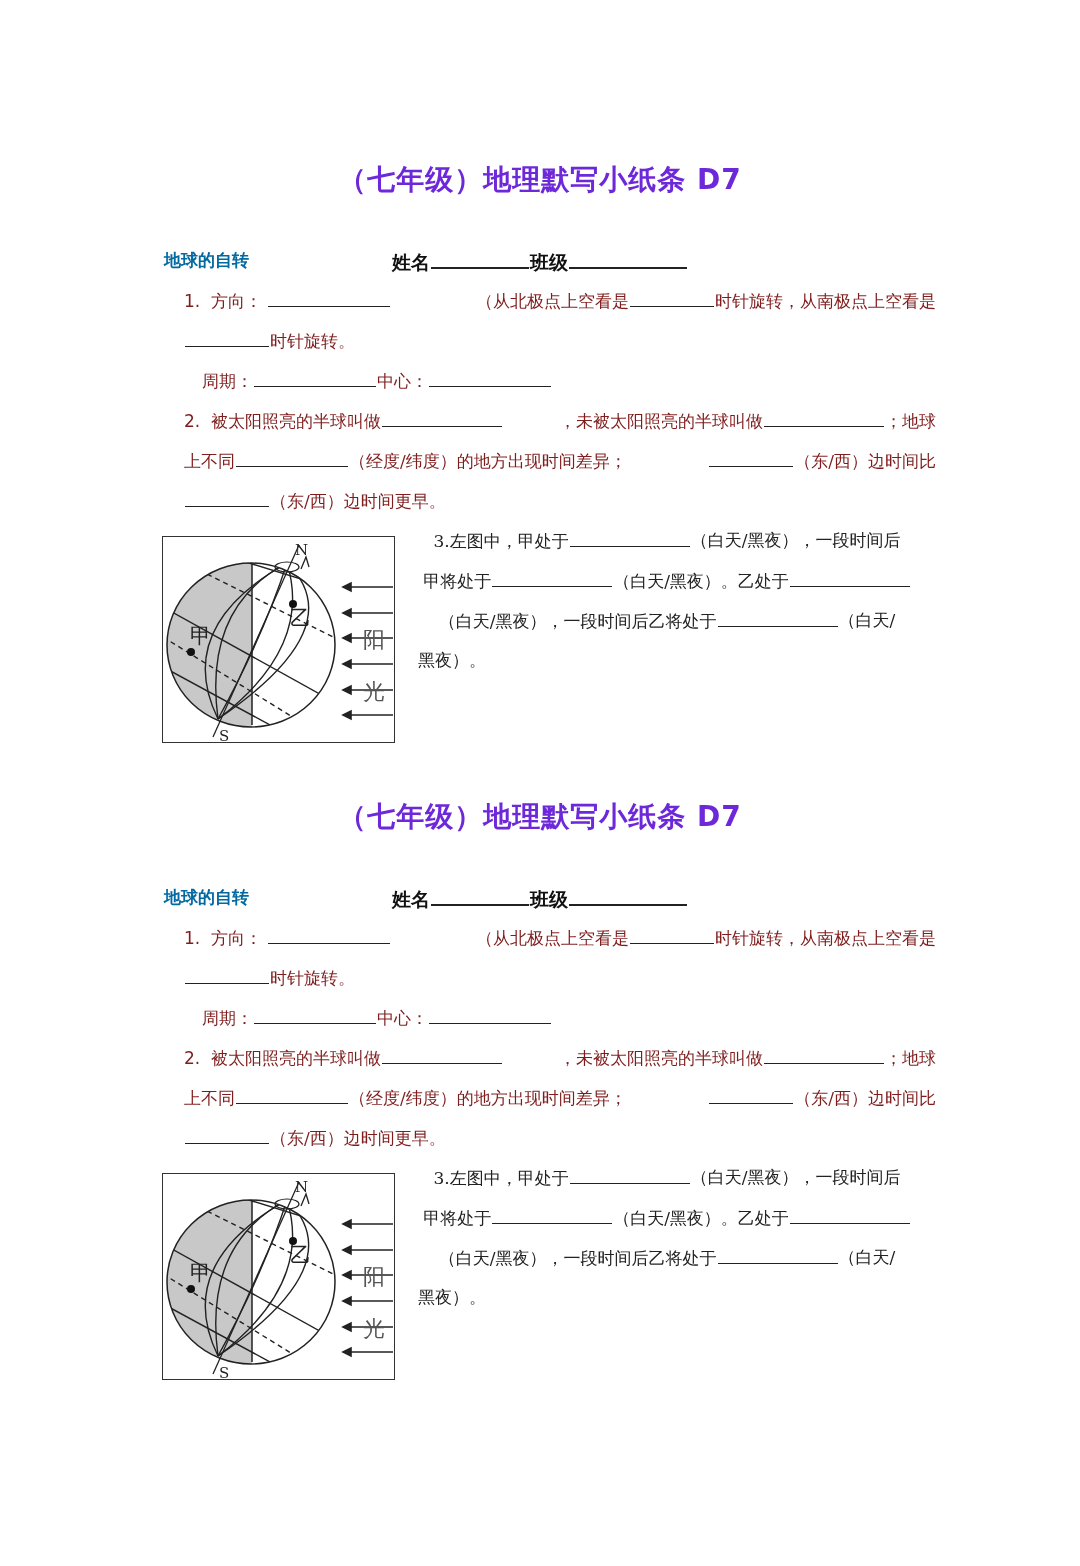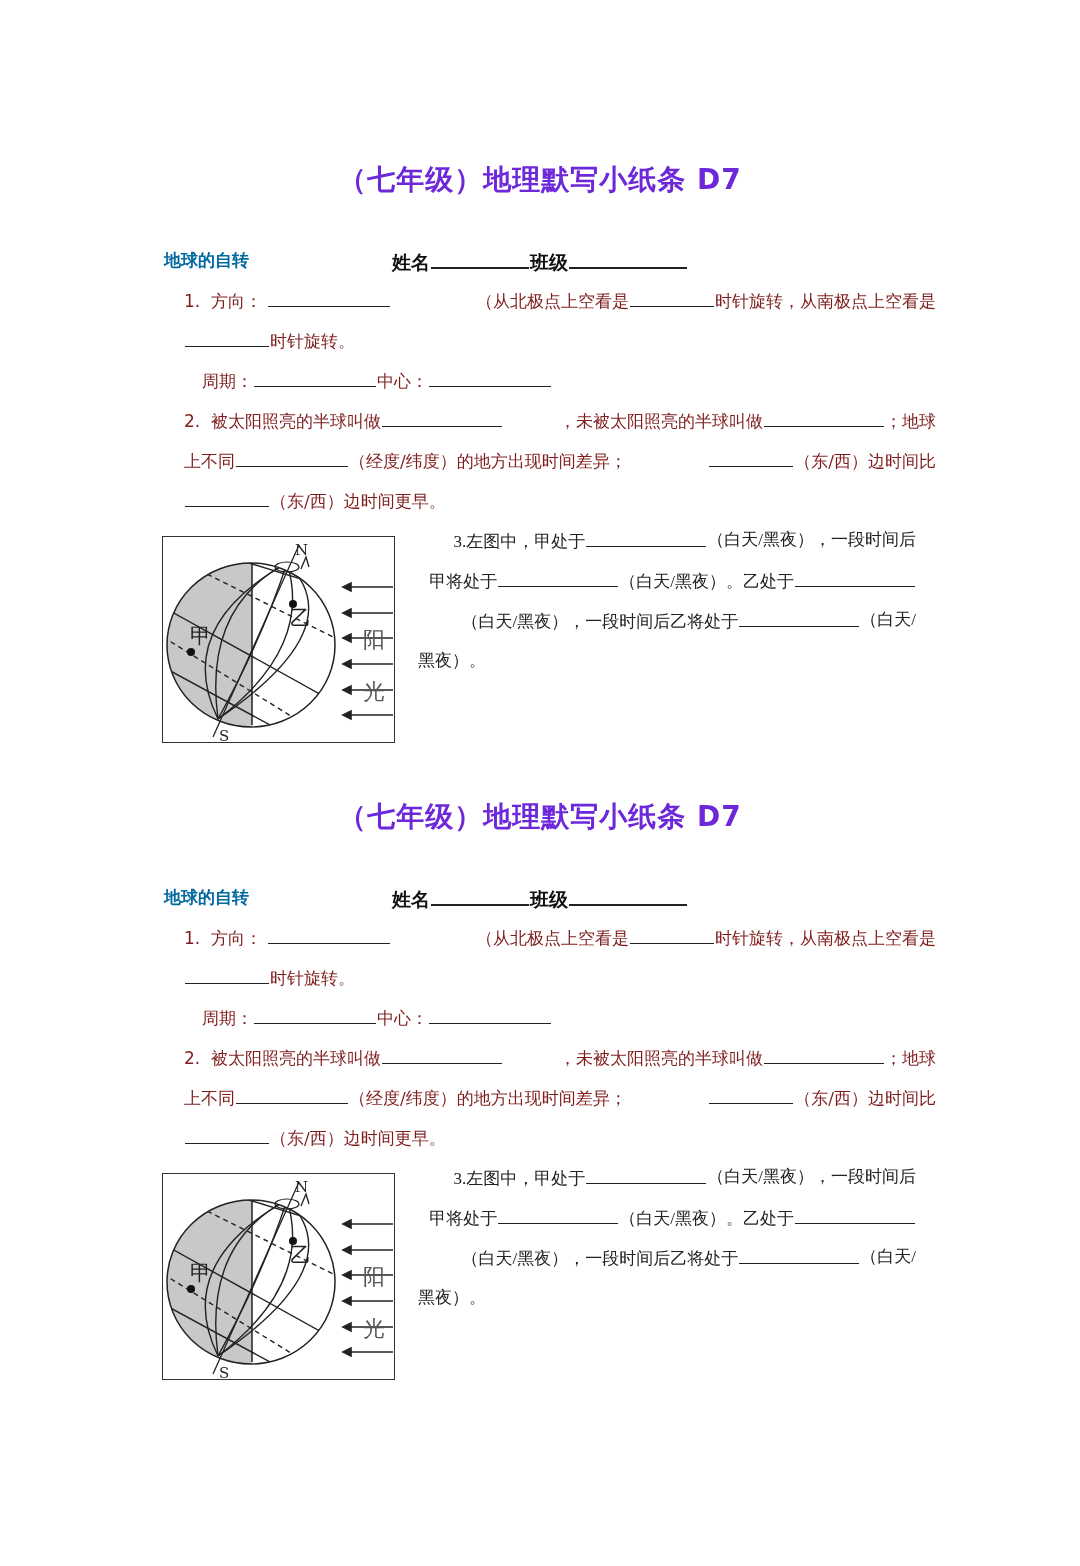--- a/index.html
+++ b/index.html
@@ -17,21 +17,21 @@
   .blank { display: inline-block; border-bottom: 1.6px solid #222; height: 20px; vertical-align: baseline; margin: 0 1px; }
   .namebar .blank { border-bottom-width: 2px; }
   .section { position: absolute; left: 164px; top: 88px; font-family: "DejaVu Sans", "Liberation Sans", sans-serif;
              font-weight: bold; font-size: 17px; line-height: 28px; color: #0369a1; }
   .line { position: absolute; left: 164px; width: 752px; font-size: 17px; line-height: 28px; white-space: nowrap; color: #7f1d1d; margin-left: 20px; }
   .line.justify { display: flex; justify-content: space-between; }
   .num { font-family: "DejaVu Sans", "Liberation Sans", sans-serif; }
   .figure { position: absolute; left: 162px; top: 378px; width: 233px; height: 207px; border: 1.5px solid #333; background: #fff; box-sizing: border-box; }
   .figure svg { position: absolute; left: 0; top: 0; }
   .q3 { position: absolute; left: 418px; width: 498px; font-size: 17px; line-height: 28px; white-space: nowrap; color: #222; }
-  .q3.justify { display: flex; justify-content: flex-end; font-family: Liberation Serif, serif; }
+  .q3.justify { display: flex; justify-content: center; }
 </style>
 </head>
 <body>
 
 <div class="sheet s1">
   <div class="title">（七年级）地理默写小纸条 D7</div>
   <div class="namebar">
     <span>姓名</span><span class="blank" style="width:98px"></span><span>班级</span><span class="blank" style="width:118px"></span>
   </div>
   <div class="section">地球的自转</div>

